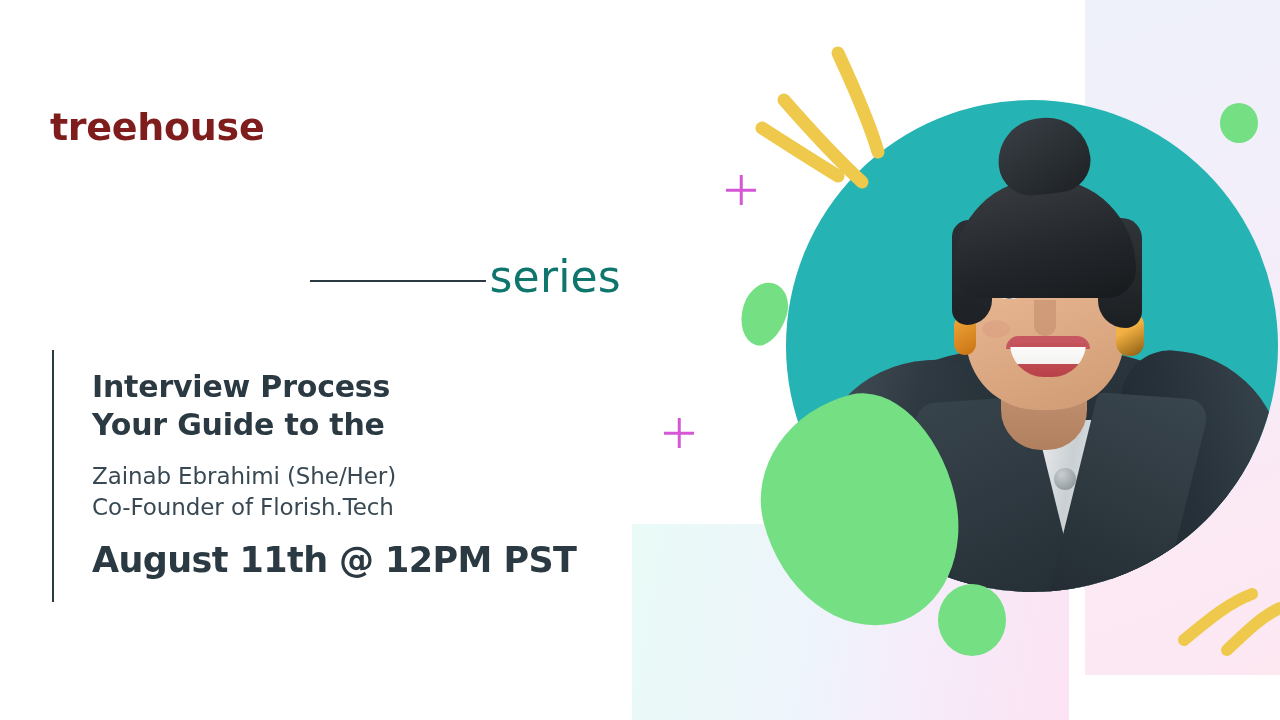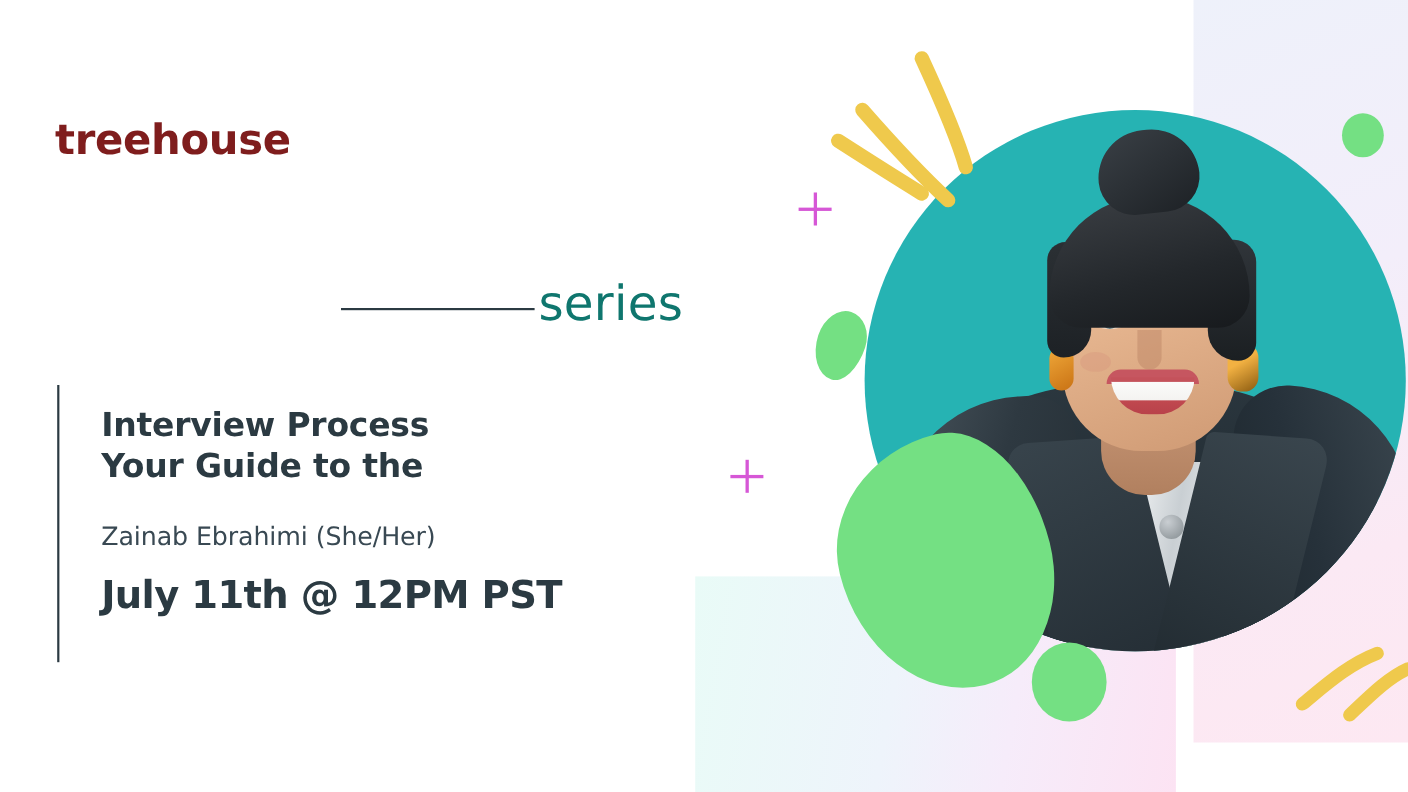--- a/index.html
+++ b/index.html
@@ -186,21 +186,21 @@
 
   .detail-block{position:absolute;left:92px;top:368px;width:520px;}
   .talk-title{
     font-size:30px;font-weight:600;line-height:1.28;color:#2b3a42;letter-spacing:-.2px;
     font-family:"DejaVu Sans",sans-serif;margin:0;
   }
   .speaker-name,.speaker-role{
     font-size:23px;font-weight:400;line-height:1.34;color:#394953;letter-spacing:-.1px;
     font-family:"DejaVu Sans",sans-serif;margin:0;
   }
-  .speaker-name{margin-top:28px;}
+  .speaker-name{margin-top:16px;}
   .event-date{
     margin-top:18px;
     font-size:35px;font-weight:700;color:#2b3a42;letter-spacing:-.6px;
     font-family:"DejaVu Sans",sans-serif;
   }
 </style>
 </head>
 <body>
 
 <div id="stage">
@@ -279,16 +279,17 @@
     <div class="series-rule"></div>
     <div class="series-word">series</div>
   </div>
 
   <div class="vrule"></div>
 
   <div class="detail-block">
     <p class="talk-title">Interview Process</p>
     <p class="talk-title">Your Guide to the</p>
     <p class="speaker-name">Zainab Ebrahimi (She/Her)</p>
-    <div class="event-date">July 11th @ 12PM PST</div>
+    <p class="speaker-role">Co-Founder of Florish.Tech</p>
+    <div class="event-date">August 11th @ 12PM PST</div>
   </div>
 
 </div>
 
 </body></html>

